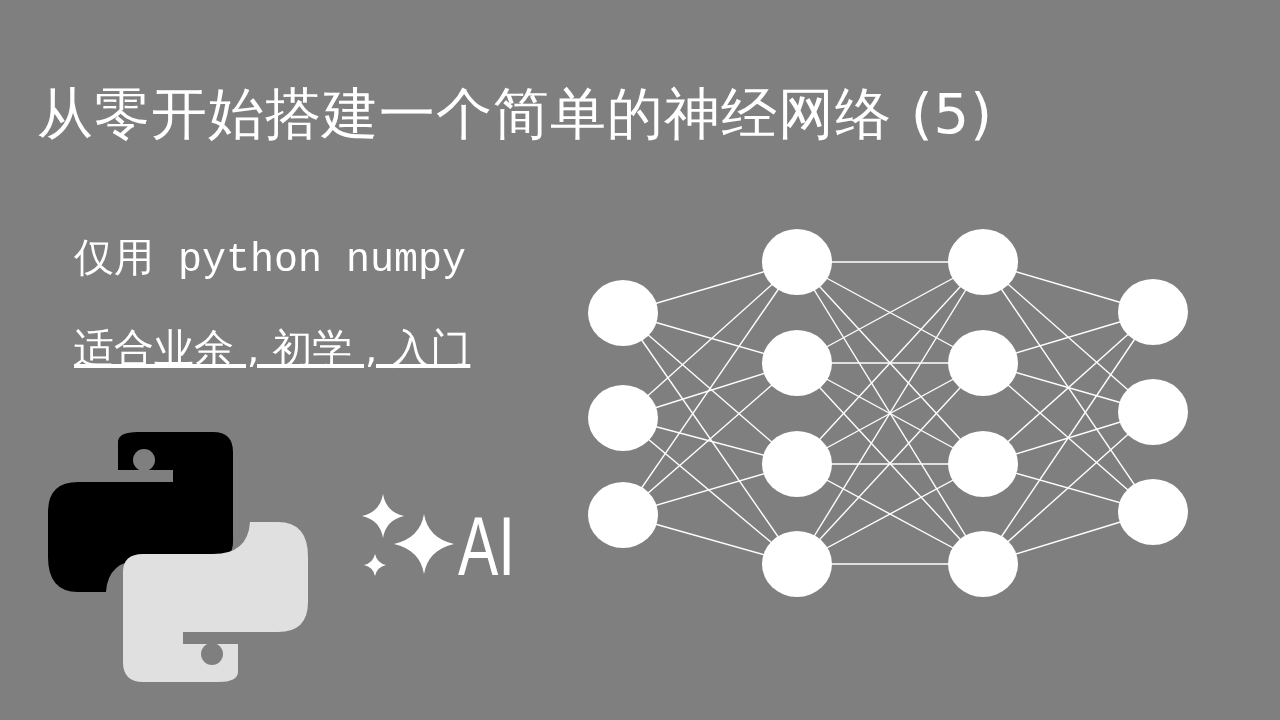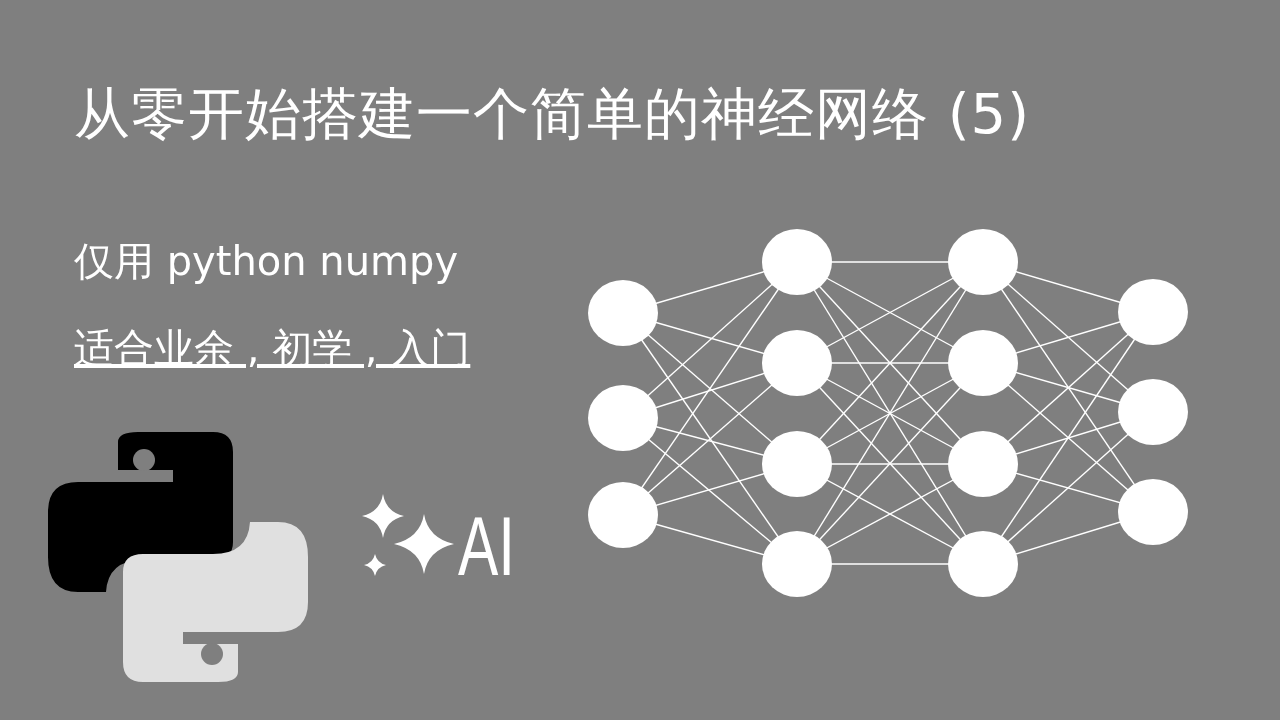--- a/index.html
+++ b/index.html
@@ -4,28 +4,28 @@
   <style>
     html, body { margin: 0; padding: 0; }
     body {
       width: 1280px; height: 720px; overflow: hidden;
       background: #7f7f7f; position: relative;
       font-family: "DejaVu Sans", "Liberation Sans", sans-serif;
       color: #ffffff;
     }
     .title {
       position: absolute; left: 0; top: 74px; width: 1030px;
-      text-align: right; font-size: 56px; line-height: 80px;
+      text-align: center; font-size: 56px; line-height: 80px;
       letter-spacing: 1px; font-weight: normal;
     }
     .sub {
       position: absolute; left: 74px; font-size: 40px; line-height: 50px;
       white-space: nowrap;
     }
-    .sub1 { top: 236px; }
+    .sub1 { top: 236px; font-family: Liberation Mono, monospace; }
     .sub2 { top: 323px; text-decoration: underline; }
     .python-logo { position: absolute; left: 48px; top: 432px; }
     .ai-badge { position: absolute; left: 358px; top: 492px; }
     .ai-text {
       position: absolute; left: 458px; top: 506px;
       font-family: "Liberation Sans", sans-serif; font-size: 84px; line-height: 80px;
       transform: scaleX(0.72); transform-origin: left top; font-weight: normal;
     }
     .nn { position: absolute; left: 0; top: 0; }
   </style>

